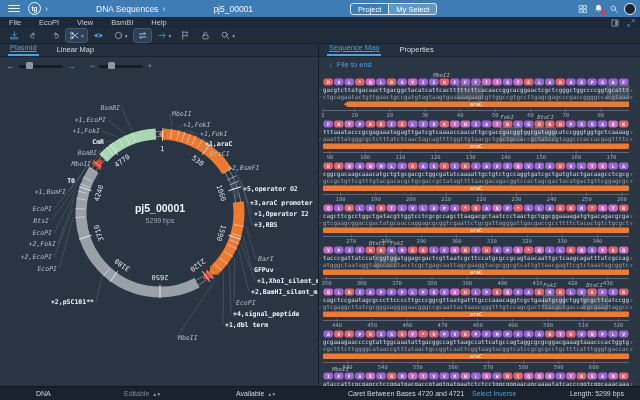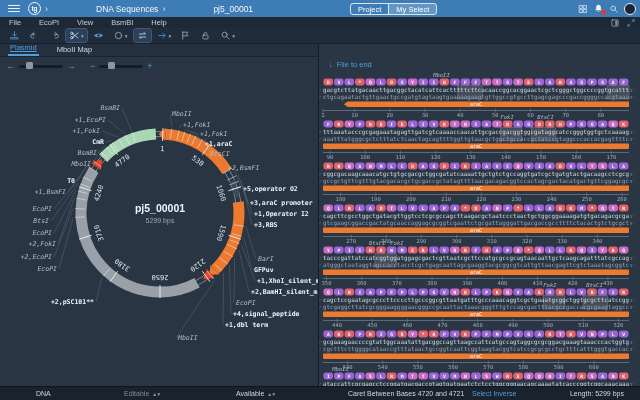--- a/index.html
+++ b/index.html
@@ -209,21 +209,21 @@
           <circle cx="6.8" cy="6.8" r="3.6"></circle>
           <path d="M9.6 9.6 13 13"></path>
         </svg>
         <span class="caret">▾</span>
       </span>
     </div>
 
   <div id="left-panel" class="abs">
     <div class="tabrow" id="left-tabs">
         <span class="tab active">Plasmid</span>
-        <span class="tab">MboII Map</span>
+        <span class="tab">Linear Map</span>
       </div>
     <div id="sliders">
       <span class="slider">
         <span class="sl-btn">←</span>
         <span class="track">
             <span class="handle" style="left:7px"></span>
           </span>
         <span class="sl-btn">→</span>
       </span>
       <span class="slider">
@@ -367,20 +367,24 @@
           <line x1="176" y1="268" x2="214.75087402133587" y2="210.61169864675645" stroke="#7a828c" stroke-width="0.5" opacity="0.65"></line>
           <text x="178" y="270" text-anchor="start" font-size="6.5" font-family="&quot;DejaVu Sans Mono&quot;, monospace" fill="#b6bfc8" font-style="italic" font-weight="normal">MboII</text>
           <text x="160" y="142" text-anchor="middle" fill="#eef3f8" font-size="10.5" font-weight="bold">pj5_00001</text>
           <text x="160" y="153" text-anchor="middle" fill="#9aa7b4" font-size="7">5299 bps</text>
         </svg></div>
   </div>
 
   <div id="divider" class="abs"></div>
 
   <div id="right-panel" class="abs">
+    <div class="tabrow" id="right-tabs">
+        <span class="tab active">Sequence Map</span>
+        <span class="tab">Properties</span>
+      </div>
     <div id="jump-link">
       <span>↓</span>
       <span>File to end</span>
     </div>
     <div id="rows-wrap"><svg width="321" height="315" viewBox="0 0 321 315">
           <g>
             <text x="114.16" y="6" font-family="&quot;DejaVu Sans Mono&quot;, monospace" font-size="5.5" font-style="italic" fill="#aeb9c5">MboII</text>
             <rect x="138.64000000000001" y="14.5" width="24.480000000000004" height="13.5" fill="rgba(255,255,255,.12)" stroke="rgba(255,255,255,.4)" stroke-width="0.4"></rect>
             <rect x="288.58000000000004" y="14.5" width="21.419999999999984" height="13.5" fill="rgba(255,255,255,.12)" stroke="rgba(255,255,255,.4)" stroke-width="0.4"></rect>
             <rect x="4.4" y="7.5" width="9.651724137931033" height="7" rx="2.4" fill="#e2606c"></rect>

